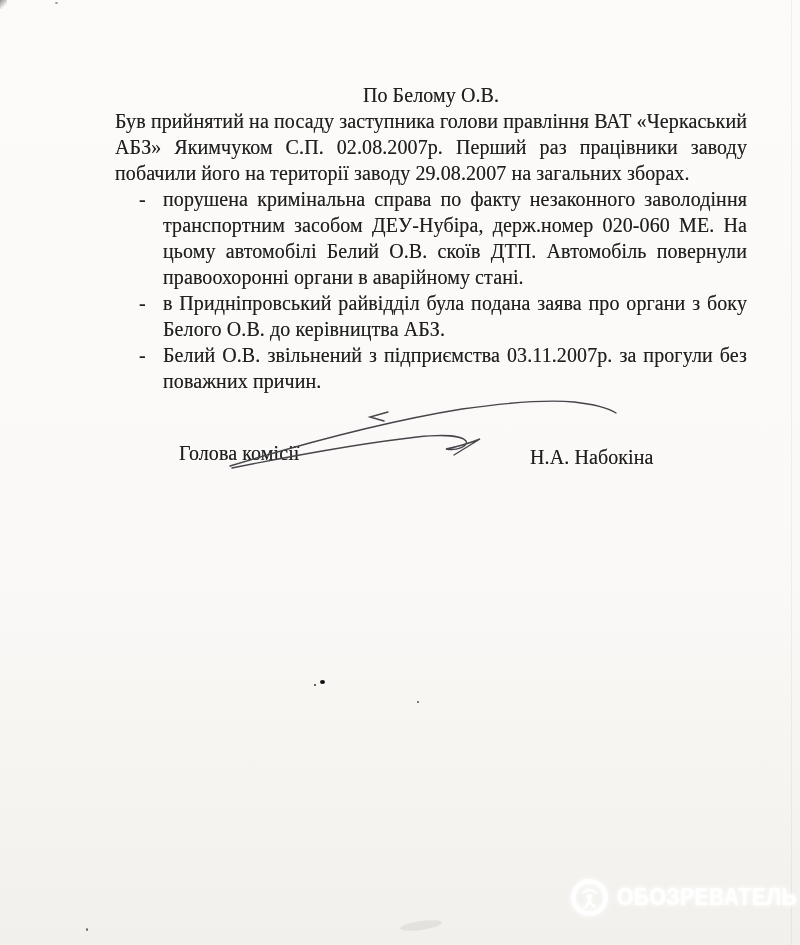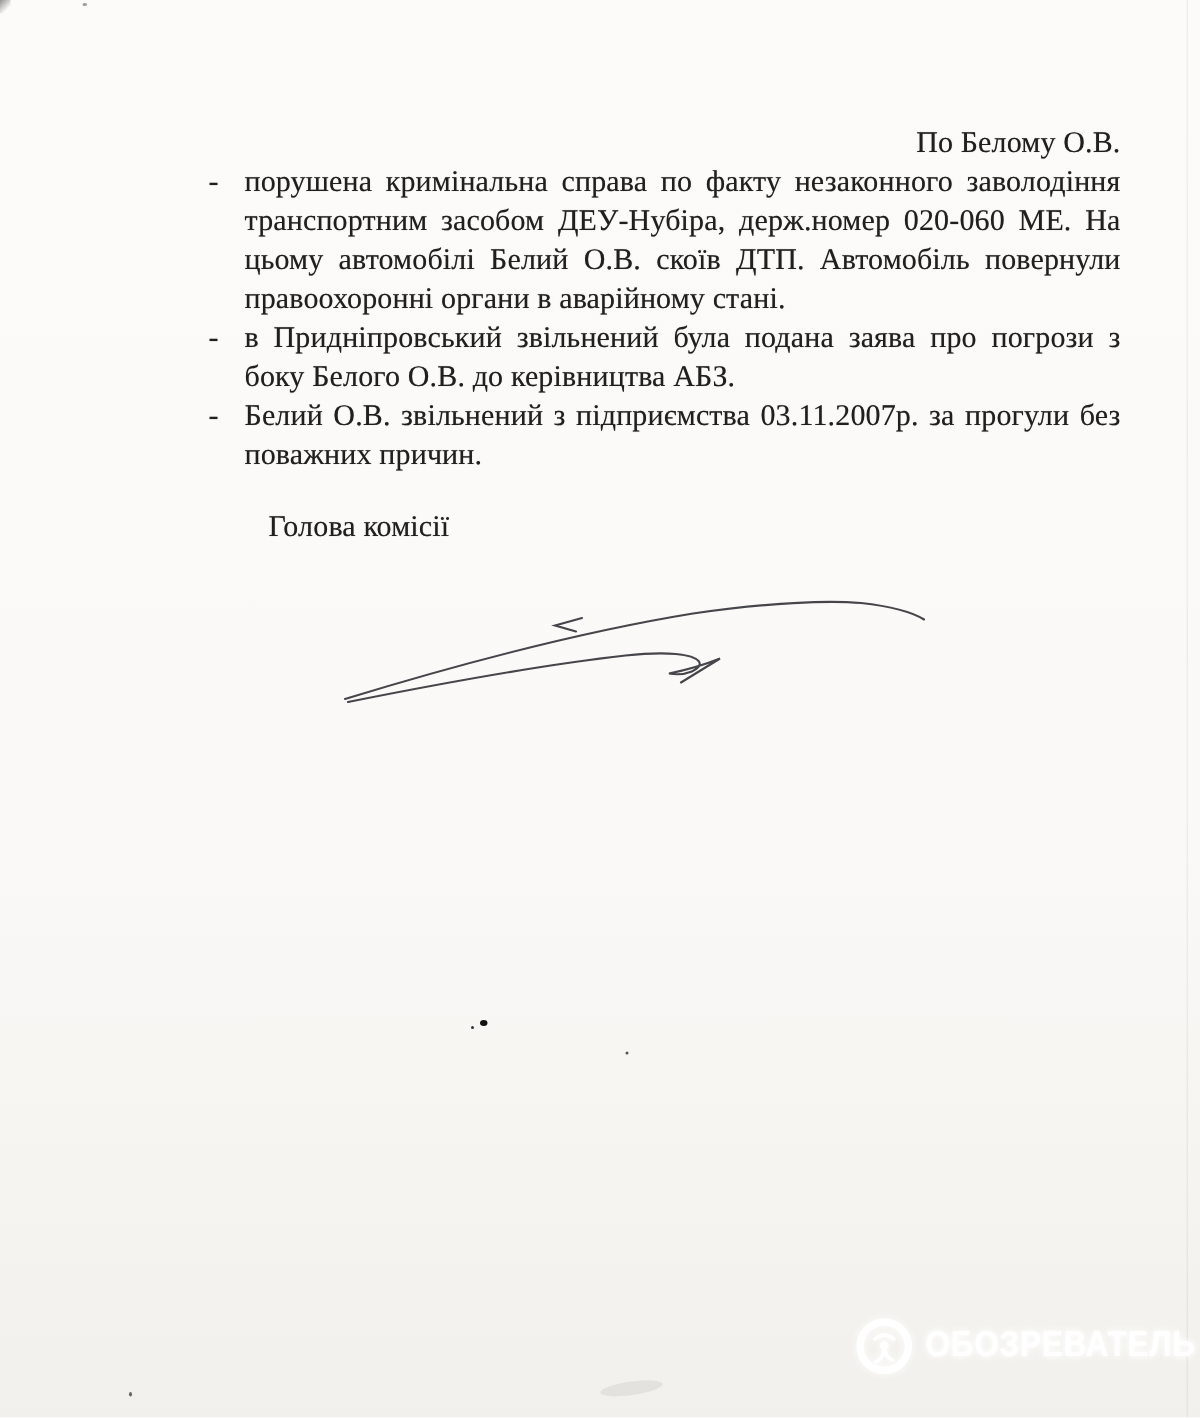--- a/index.html
+++ b/index.html
@@ -19,28 +19,28 @@
     position:absolute; left:0; top:0; width:7px; height:9px;
     background:linear-gradient(135deg, rgba(60,60,60,0.55) 0%, rgba(60,60,60,0) 70%);
   }
 
   .content {
     position:absolute; left:115px; top:82px; width:632px;
     font-size:20px; line-height:26px; color:#1f1f1f;
     text-align:justify; letter-spacing:0.1px;
     text-shadow:0 0 0.5px rgba(30,30,30,0.55);
   }
-  .subject { text-align:right; }
+  .subject { text-align:center; }
   .intro { text-align:justify; }
 
   .finding { display:flex; padding-left:24px; }
   .finding .dash { flex:none; width:24px; text-align:left; }
   .finding .ftext { flex:1; text-align:justify; }
 
-  .sig-row { position:relative; margin-top:22px; height:28px; text-align:left; }
+  .sig-row { position:relative; margin-top:46px; height:28px; text-align:left; }
   .sig-role { position:absolute; left:64px; top:0; }
   .sig-name { position:absolute; left:415px; top:4px; }
 
   .signature-svg {
     position:absolute; left:222px; top:392px; width:400px; height:80px;
   }
   .signature-svg path { fill:none; stroke:#45454a; stroke-width:1.4; stroke-linecap:round; }
 
   .watermark {
     position:absolute; left:570px; top:877px; height:40px;
@@ -75,36 +75,38 @@
 </head>
 <body>
 
 <div class="page">
 
   <div class="edge-right"></div>
   <div class="corner-mark"></div>
 
   <div class="content">
     <p class="subject">По Белому О.В.</p>
+    <p class="intro">Був прийнятий на посаду заступника голови правління ВАТ «Черкаський АБЗ» Якимчуком С.П. 02.08.2007р. Перший раз працівники заводу побачили його на території заводу 29.08.2007 на загальних зборах.</p>
 
     <div class="finding">
       <span class="dash">-</span>
       <span class="ftext">порушена кримінальна справа по факту незаконного заволодіння транспортним засобом ДЕУ-Нубіра, держ.номер 020-060 МЕ. На цьому автомобілі Белий О.В. скоїв ДТП. Автомобіль повернули правоохоронні органи в аварійному стані.</span>
     </div>
     <div class="finding">
       <span class="dash">-</span>
-      <span class="ftext">в Придніпровський звільнений була подана заява про погрози з боку Белого О.В. до керівництва АБЗ.</span>
+      <span class="ftext">в Придніпровський райвідділ була подана заява про органи з боку Белого О.В. до керівництва АБЗ.</span>
     </div>
     <div class="finding">
       <span class="dash">-</span>
       <span class="ftext">Белий О.В. звільнений з підприємства 03.11.2007р. за прогули без поважних причин.</span>
     </div>
 
     <div class="sig-row">
       <span class="sig-role">Голова комісії</span>
+      <span class="sig-name">Н.А. Набокіна</span>
     </div>
   </div>
 
   <svg class="signature-svg" viewBox="0 0 400 80" aria-hidden="true">
     <path d="M 8 74 C 80 52, 160 30, 240 17 C 290 10, 330 8, 352 10 C 370 12, 386 16, 394 21"></path>
     <path d="M 166 20 L 148 25 L 162 29"></path>
     <path d="M 10 76 C 80 62, 150 50, 195 45 C 223 42, 240 44, 244 49 C 247 54, 235 59, 224 57 C 234 55, 248 51, 258 47 L 232 63"></path>
   </svg>
 
   <div class="watermark">

